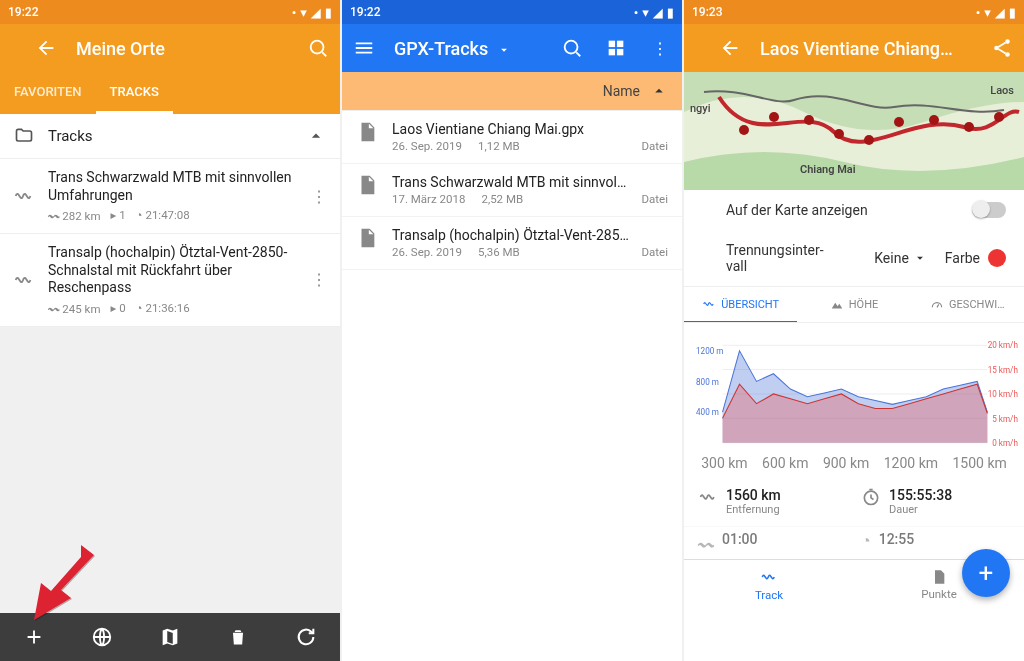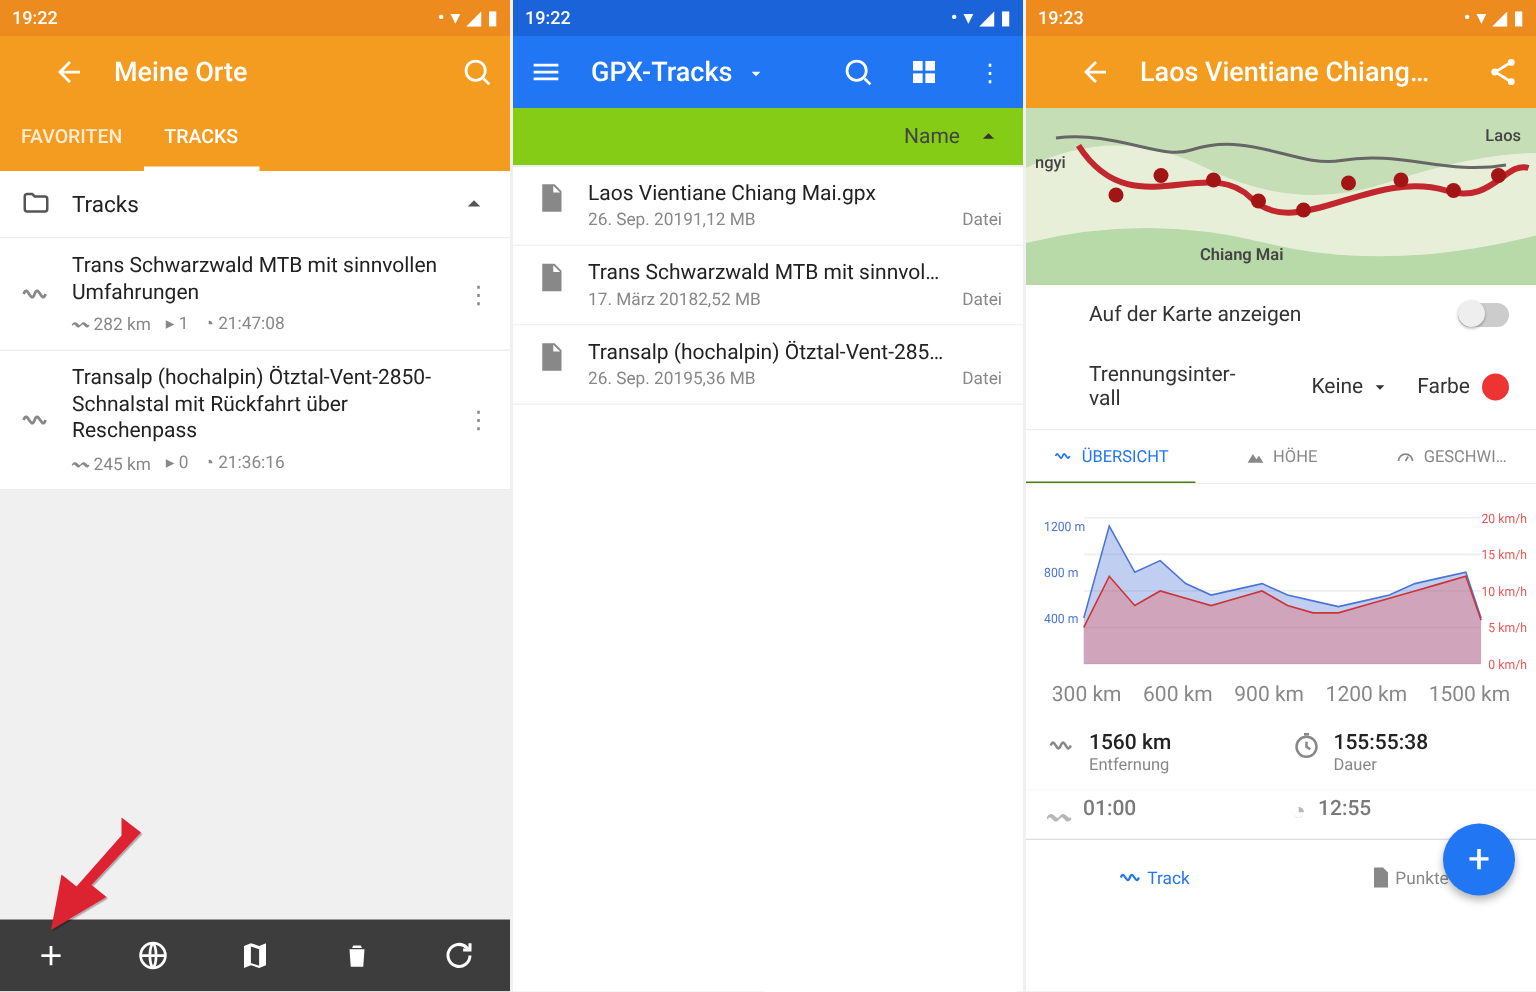--- a/index.html
+++ b/index.html
@@ -27,26 +27,26 @@
   .track-item .icon { color: #888; width: 24px; display: flex; align-items: center; justify-content: center; }
   .track-item .body { flex: 1; }
   .track-item .title { font-size: 14px; color: #222; margin-bottom: 3px; line-height: 1.25; }
   .track-item .meta { font-size: 11.5px; color: #888; display: flex; gap: 10px; align-items: center; }
   .track-item .more { color: #888; width: 18px; display: flex; align-items: center; justify-content: center; }
   .bottombar { background: #3d3d3d; height: 48px; display: flex; align-items: center; justify-content: space-around; color: #fff; }
   .bottombar .btn { width: 24px; height: 24px; display: flex; align-items: center; justify-content: center; }
   
   .red-arrow { position: absolute; left: 26px; bottom: 36px; width: 70px; height: 90px; pointer-events: none; }
   
-  .sort-row { display: flex; justify-content: flex-end; padding: 10px 14px; background: #84cc16; border-bottom: 1px solid #eee; color: #444; font-size: 14px; gap: 10px; align-items: center; }
+  .sort-row { display: flex; justify-content: flex-end; padding: 10px 14px; background: #fdba74; border-bottom: 1px solid #eee; color: #444; font-size: 14px; gap: 10px; align-items: center; }
   .file-item { display: flex; padding: 10px 14px; gap: 14px; border-bottom: 1px solid #f2f2f2; background: #fff; }
   .file-item .icon { color: #888; }
   .file-item .body { flex: 1; }
   .file-item .name { font-size: 14px; color: #222; white-space: nowrap; overflow: hidden; text-overflow: ellipsis; max-width: 240px; }
-  .file-item .meta { font-size: 11.5px; color: #888; display: flex; margin-top: 2px; }
+  .file-item .meta { font-size: 11.5px; color: #888; display: flex; gap: 16px; margin-top: 2px; }
   .file-item .meta .right { margin-left: auto; }
   
   .map { height: 118px; background: linear-gradient(135deg,#dfe9c8,#cde2cc); position: relative; overflow: hidden; }
   .map svg { position: absolute; inset: 0; }
   .map-label { position: absolute; font-size: 11px; color: #444; font-weight: 500; }
   .card { background: #fff; border-bottom: 1px solid #eee; }
   .row { display: flex; align-items: center; padding: 12px 18px; font-size: 14px; color: #333; margin-left: 24px; }
   .row .label { flex: 1; }
   .toggle { width: 34px; height: 16px; background: #ccc; border-radius: 8px; position: relative; }
   .toggle::after { content: ''; position: absolute; width: 18px; height: 18px; background: #eee; border-radius: 50%; left: 0; top: -2px; box-shadow: 0 1px 2px rgba(0,0,0,.3); }
@@ -56,21 +56,21 @@
   .subtabs .st { padding: 10px 0; flex: 1; display: flex; align-items: center; justify-content: center; gap: 5px; cursor: pointer; }
   .subtabs .st.active { color: #2176F4; border-bottom: 1px solid #4d7c0f; }
   .chart { height: 130px; background: #fff; padding: 6px 4px 6px 10px; position: relative; }
   .chart-xlabels { display: flex; justify-content: space-around; font-size: 14px; color: #888; padding: 2px 10px 6px; background: #fff; }
   .stats { background: #fff; display: flex; padding: 10px 14px; gap: 14px; }
   .stat { flex: 1; display: flex; gap: 8px; }
   .stat .icon { color: #888; }
   .stat .val { font-size: 14px; color: #222; font-weight: 500; }
   .stat .lbl { font-size: 11px; color: #888; }
   .bottomnav3 { background: #fff; display: flex; border-top: 1px solid #ddd; height: 50px; }
-  .bottomnav3 .bn { flex: 1; display: flex; flex-direction: row; align-items: center; justify-content: center; font-size: 11.5px; gap: 2px; }
+  .bottomnav3 .bn { flex: 1; display: flex; flex-direction: column; align-items: center; justify-content: center; font-size: 11.5px; gap: 2px; }
   .bottomnav3 .bn.active { color: #2176F4; }
   .bottomnav3 .bn.inactive { color: #888; }
   .fab { position: absolute; right: 14px; bottom: 64px; width: 48px; height: 48px; border-radius: 50%; background: #2176F4; color: #fff; display: flex; align-items: center; justify-content: center; font-size: 26px; box-shadow: 0 3px 6px rgba(0,0,0,.3); }
   svg { display: block; }
 </style>
 </head>
 <body>
 
 <div class="screen">
   <div class="statusbar">

